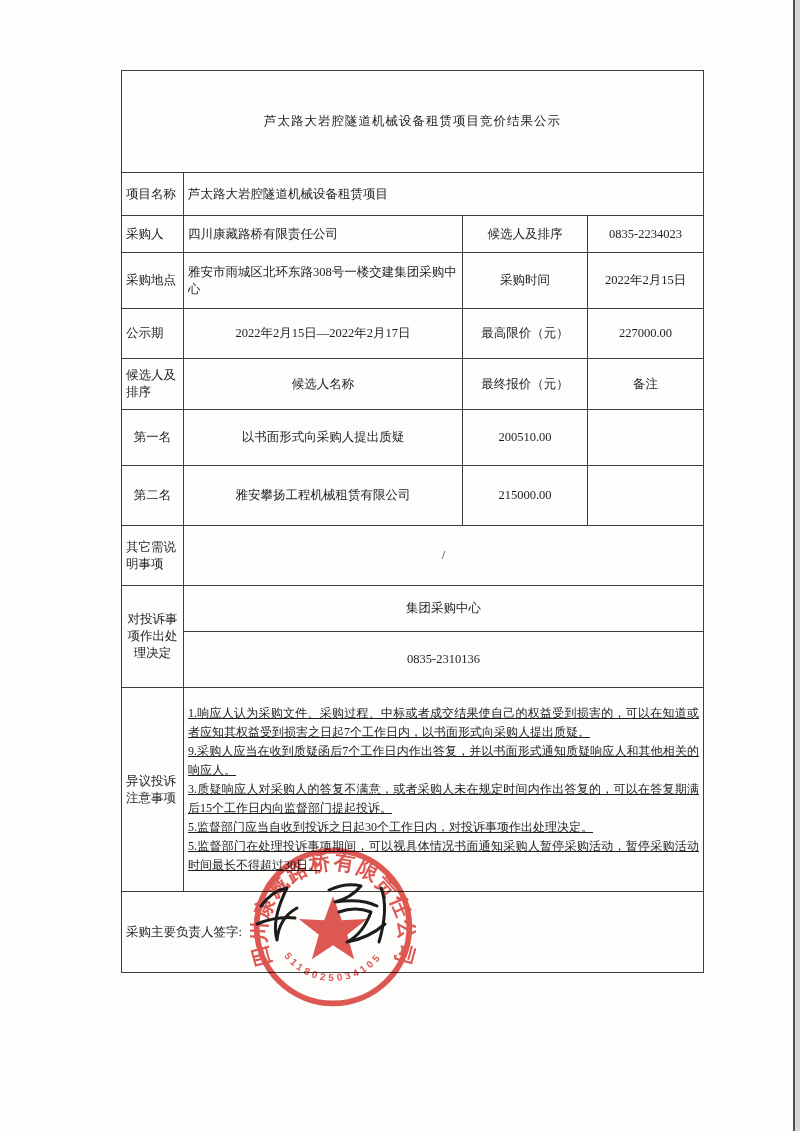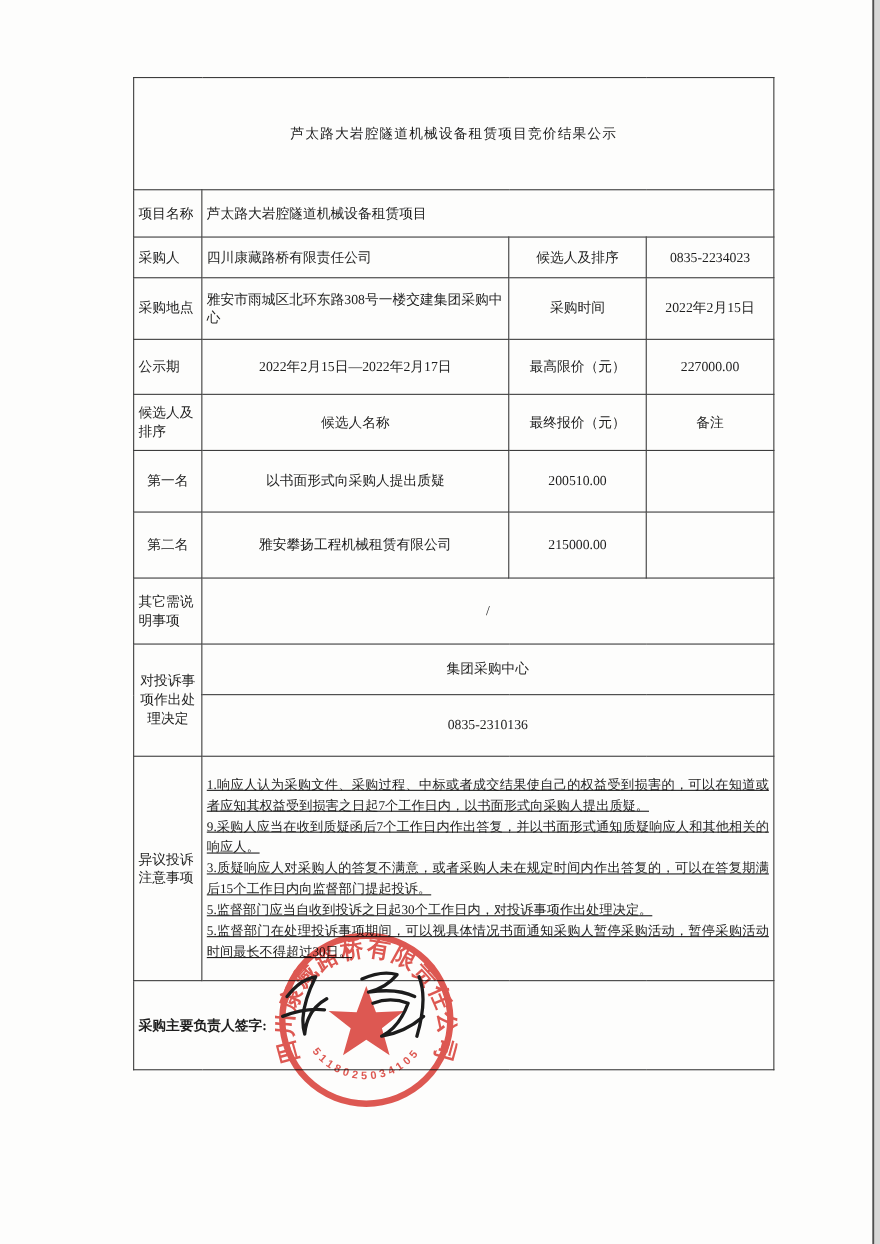--- a/index.html
+++ b/index.html
@@ -37,21 +37,21 @@
   td.ctr { text-align:center; }
   .title-cell {
     text-align:center;
     font-size:18px;
     font-weight:normal;
     letter-spacing:1px;
     color:#111;
   }
   .complaint-cell { vertical-align:middle; padding:6px 8px 6px 6px; }
   .complaint-cell .item { font-size:12px; line-height:19px; text-align:justify;text-decoration:underline; }
-  .sig-cell { padding-left:6px; font-size:12.5px;font-weight:bold; }
+  .sig-cell { padding-left:6px; font-size:12.5px; }
 
   
   .stamp {
     position:absolute; left:250px; top:843px;
     width:166px; height:168px;
     mix-blend-mode:multiply;
     opacity:0.92;
     pointer-events:none;
   }
   

